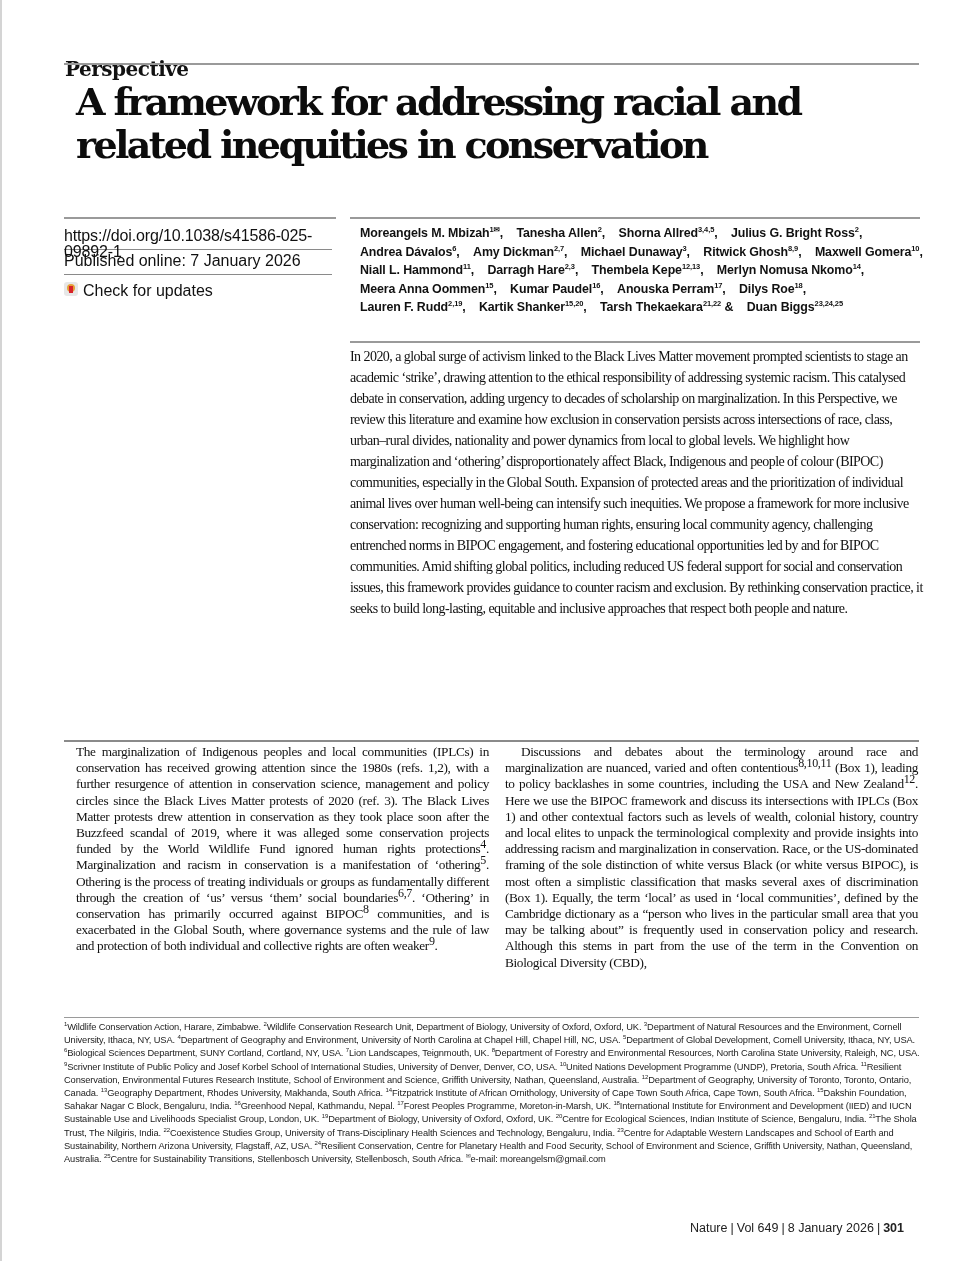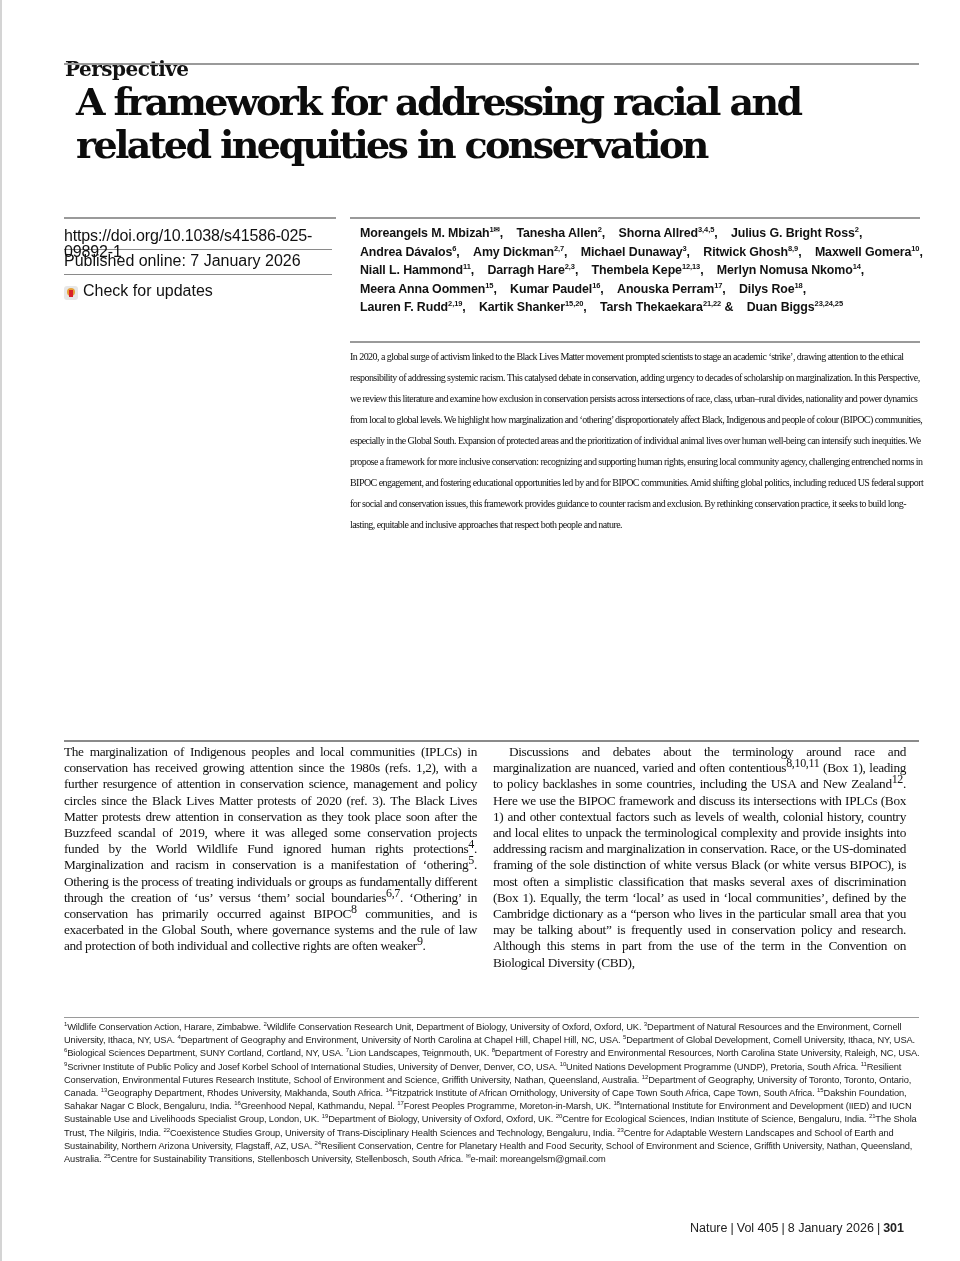--- a/index.html
+++ b/index.html
@@ -7,35 +7,35 @@
   .abs { position: absolute; }
 
   .section-label { left: 65px; top: 33px; font-family: "DejaVu Serif", serif; font-weight: bold; font-size: 20px; letter-spacing: -0.5px; color: #111; margin-top: 24px; }
   .top-rule { left: 64px; top: 63px; width: 855px; height: 2px; background: #9a9a9a; }
   .title { left: 64px; top: 68px; width: 860px; font-family: "DejaVu Serif", serif; font-weight: bold; font-size: 38px; line-height: 43px; letter-spacing: -2.6px; color: #0c0c0c; }
 
   .meta-col { left: 64px; top: 217px; width: 268px; font-family: "Liberation Sans", sans-serif; font-size: 16px; color: #111; }
   .meta-col .rule-top { height: 2px; background: #9a9a9a; width: 272px; margin-bottom: 6px; }
   .meta-row { padding: 3px 0 5px 0; border-bottom: 1px solid #8a8a8a; height: 16px; line-height: 16px; }
   .meta-row.doi { letter-spacing: -0.15px; }
-  .check-row { padding-top: 7px; display: flex; align-items: flex-end; gap: 5px; }
+  .check-row { padding-top: 7px; display: flex; align-items: flex-start; gap: 5px; }
   .check-icon { width: 14px; height: 14px; border-radius: 3px; background: #e7e7e7; position: relative; display: inline-block; }
   .check-icon::before { content: ""; position: absolute; left: 3px; top: 2px; width: 8px; height: 8px; border-radius: 50%; background: #e6a038; }
   .check-icon::after { content: ""; position: absolute; left: 5px; top: 4px; width: 4px; height: 7px; background: #d8222a; }
 
   .authors-rule { left: 350px; top: 217px; width: 570px; height: 2px; background: #9a9a9a; }
   .authors { left: 350px; top: 224px; width: 575px; font-family: "Liberation Sans", sans-serif; font-weight: bold; font-size: 12.4px; line-height: 18.6px; color: #111; letter-spacing: -0.1px; }
   .authors sup { font-size: 7.5px; font-weight: bold; vertical-align: super; line-height: 0; }
   .authors .au { white-space: nowrap; padding-left: 10px; }
 
   .abstract-rule { left: 350px; top: 341px; width: 570px; height: 2px; background: #9a9a9a; }
-  .abstract { left: 350px; top: 346px; width: 575px; font-family: "Liberation Serif", serif; font-size: 10px; line-height: 21px; letter-spacing: -0.55px; color: #111; }
+  .abstract { left: 350px; top: 346px; width: 575px; font-family: "Liberation Serif", serif; font-size: 14px; line-height: 21px; letter-spacing: -0.55px; color: #111; }
 
   .body-rule { left: 64px; top: 740px; width: 855px; height: 2px; background: #8a8a8a; }
-  .col { top: 744px; width: 413px; font-family: "Liberation Serif", serif; font-size: 13.3px; line-height: 16.2px; letter-spacing: -0.35px; text-align: justify; color: #111; hyphens: manual; }
+  .col { top: 744px; width: 413px; font-family: "Liberation Serif", serif; font-size: 13.3px; line-height: 16.2px; letter-spacing: -0.35px; text-align: justify; color: #111; hyphens: manual; margin-left: 12px; }
   .col.left { left: 64px; }
   .col.right { left: 493px; text-indent: 16px; }
   .col sup { font-size: 12px; line-height: 0; vertical-align: super; }
 
   .aff-rule { left: 64px; top: 1017px; width: 855px; height: 1px; background: #9a9a9a; }
   .affiliations { left: 64px; top: 1021px; width: 860px; font-family: "Liberation Sans", sans-serif; font-size: 9.3px; line-height: 13.2px; color: #222; letter-spacing: -0.12px; }
   .affiliations sup { font-size: 6px; line-height: 0; vertical-align: super; }
 
   .footer { right: 56px; top: 1221px; font-family: "Liberation Sans", sans-serif; font-size: 12.5px; color: #222; display: flex; gap: 3px; }
   .footer .pg { font-weight: bold; }
@@ -69,18 +69,18 @@
 <div class="abs body-rule"></div>
 <div class="abs col left" id="col-left">The marginalization of Indigenous peoples and local communities (IPLCs) in conservation has received growing attention since the 1980s (refs. 1,2), with a further resurgence of attention in conservation sci­ence, management and policy circles since the Black Lives Matter pro­tests of 2020 (ref. 3). The Black Lives Matter protests drew attention in conservation as they took place soon after the Buzzfeed scandal of 2019, where it was alleged some conservation projects funded by the World Wildlife Fund ignored human rights protections<sup>4</sup>. Marginalization and racism in conservation is a manifestation of ‘othering<sup>5</sup>. Othering is the process of treating individuals or groups as fundamentally different through the creation of ‘us’ versus ‘them’ social boundaries<sup>6,7</sup>. ‘Othering’ in conservation has primarily occurred against BIPOC<sup>8</sup> communities, and is exacerbated in the Global South, where governance systems and the rule of law and protection of both individual and collective rights are often weaker<sup>9</sup>.</div>
 <div class="abs col right" id="col-right">Discussions and debates about the terminology around race and marginalization are nuanced, varied and often contentious<sup>8,10,11</sup> (Box 1), leading to policy backlashes in some countries, including the USA and New Zealand<sup>12</sup>. Here we use the BIPOC framework and discuss its inter­sections with IPLCs (Box 1) and other contextual factors such as levels of wealth, colonial history, country and local elites to unpack the termi­nological complexity and provide insights into addressing racism and marginalization in conservation. Race, or the US-dominated framing of the sole distinction of white versus Black (or white versus BIPOC), is most often a simplistic classification that masks several axes of dis­crimination (Box 1). Equally, the term ‘local’ as used in ‘local communi­ties’, defined by the Cambridge dictionary as a “person who lives in the particular small area that you may be talking about” is frequently used in conservation policy and research. Although this stems in part from the use of the term in the Convention on Biological Diversity (CBD),</div>
 
 <div class="abs aff-rule"></div>
 <div class="abs affiliations" id="affiliations"><sup>1</sup><span>Wildlife Conservation Action, Harare, Zimbabwe. </span><sup>2</sup><span>Wildlife Conservation Research Unit, Department of Biology, University of Oxford, Oxford, UK. </span><sup>3</sup><span>Department of Natural Resources and the Environment, Cornell University, Ithaca, NY, USA. </span><sup>4</sup><span>Department of Geography and Environment, University of North Carolina at Chapel Hill, Chapel Hill, NC, USA. </span><sup>5</sup><span>Department of Global Development, Cornell University, Ithaca, NY, USA. </span><sup>6</sup><span>Biological Sciences Department, SUNY Cortland, Cortland, NY, USA. </span><sup>7</sup><span>Lion Landscapes, Teignmouth, UK. </span><sup>8</sup><span>Department of Forestry and Environmental Resources, North Carolina State University, Raleigh, NC, USA. </span><sup>9</sup><span>Scrivner Institute of Public Policy and Josef Korbel School of International Studies, University of Denver, Denver, CO, USA. </span><sup>10</sup><span>United Nations Development Programme (UNDP), Pretoria, South Africa. </span><sup>11</sup><span>Resilient Conservation, Environmental Futures Research Institute, School of Environment and Science, Griffith University, Nathan, Queensland, Australia. </span><sup>12</sup><span>Department of Geography, University of Toronto, Toronto, Ontario, Canada. </span><sup>13</sup><span>Geography Department, Rhodes University, Makhanda, South Africa. </span><sup>14</sup><span>Fitzpatrick Institute of African Ornithology, University of Cape Town South Africa, Cape Town, South Africa. </span><sup>15</sup><span>Dakshin Foundation, Sahakar Nagar C Block, Bengaluru, India. </span><sup>16</sup><span>Greenhood Nepal, Kathmandu, Nepal. </span><sup>17</sup><span>Forest Peoples Programme, Moreton-in-Marsh, UK. </span><sup>18</sup><span>International Institute for Environment and Development (IIED) and IUCN Sustainable Use and Livelihoods Specialist Group, London, UK. </span><sup>19</sup><span>Department of Biology, University of Oxford, Oxford, UK. </span><sup>20</sup><span>Centre for Ecological Sciences, Indian Institute of Science, Bengaluru, India. </span><sup>21</sup><span>The Shola Trust, The Nilgiris, India. </span><sup>22</sup><span>Coexistence Studies Group, University of Trans-Disciplinary Health Sciences and Technology, Bengaluru, India. </span><sup>23</sup><span>Centre for Adaptable Western Landscapes and School of Earth and Sustainability, Northern Arizona University, Flagstaff, AZ, USA. </span><sup>24</sup><span>Resilient Conservation, Centre for Planetary Health and Food Security, School of Environment and Science, Griffith University, Nathan, Queensland, Australia. </span><sup>25</sup><span>Centre for Sustainability Transitions, Stellenbosch University, Stellenbosch, South Africa. </span><sup>✉</sup><span>e-mail: moreangelsm@gmail.com</span></div>
 
 <div class="abs footer">
   <span>Nature</span>
   <span>|</span>
-  <span>Vol 405</span>
+  <span>Vol 649</span>
   <span>|</span>
   <span>8 January 2026</span>
   <span>|</span>
   <span class="pg">301</span>
 </div>
 
 </body></html>

